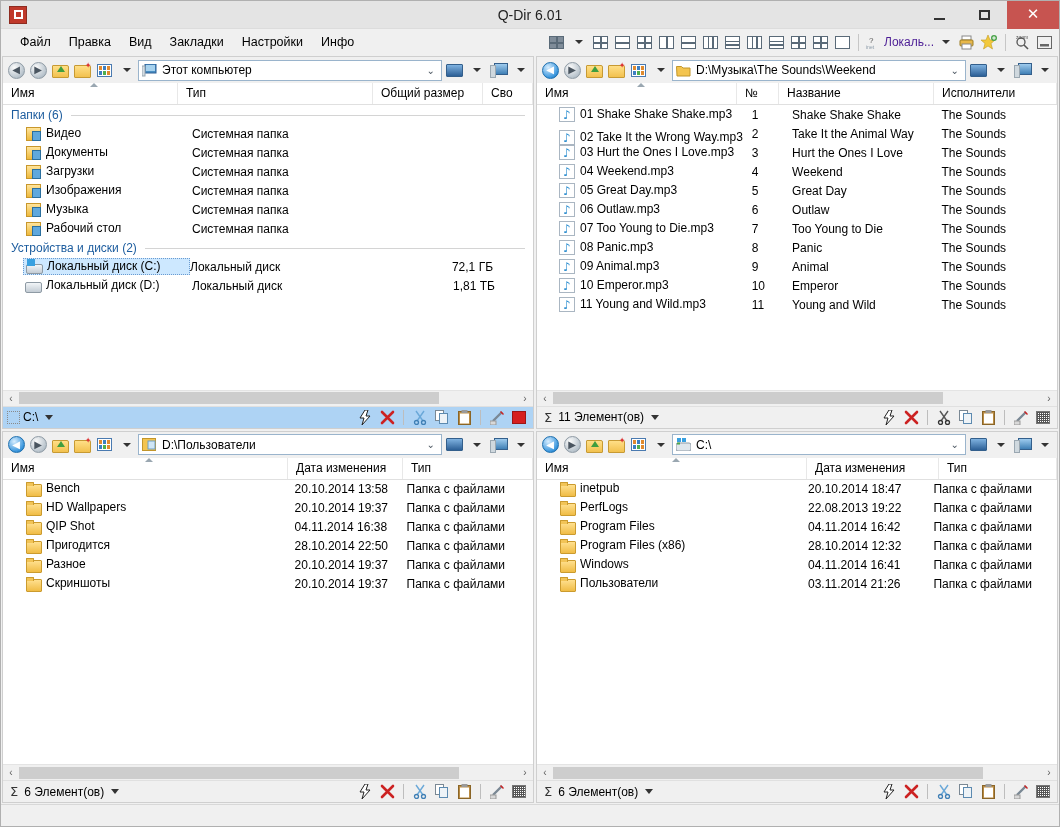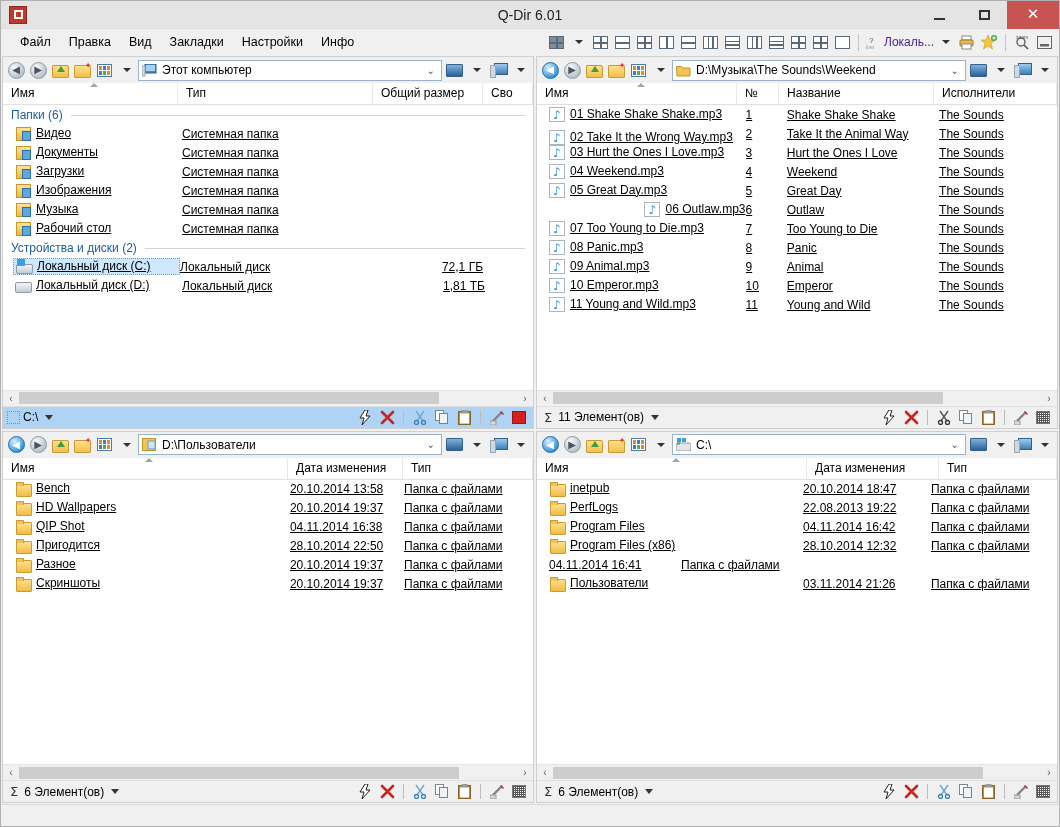--- a/index.html
+++ b/index.html
@@ -190,22 +190,21 @@
   }
   .grouphead {
     display: flex; align-items: center;
     color: #1c5c9e; font-size: 12px;
     padding: 3px 0 2px 8px;
   }
   .grouphead .line { flex: 1; height: 1px; background: #d4d4d4; margin-left: 8px; margin-right: 8px;}
   .row {
     display: flex; align-items: center;
     height: 19px; font-size: 12px;
-    padding-left: 12px;
-    text-decoration: underline;
+    padding-left: 22px;
   }
   .row .c { overflow: hidden; white-space: nowrap; }
   .row.selected .c0 {
     background: #cde8ff; border: 1px dotted #6a9bd0;
     margin-left:-2px; padding-left:2px;
   }
   .ico {
     width: 16px; height: 15px; flex: none; margin-right: 5px;
     display:inline-block; position:relative; vertical-align:middle;
   }
@@ -670,21 +669,21 @@
             <span class="c" style="width: 155px;">Weekend</span>
             <span class="c" style="width: 120px;">The Sounds</span>
           </div>
           <div class="row">
             <span class="c c0" style="width: 200px;"><span class="ico ico-mp3"></span><span>05 Great Day.mp3</span></span>
             <span class="c" style="width: 42px;">5</span>
             <span class="c" style="width: 155px;">Great Day</span>
             <span class="c" style="width: 120px;">The Sounds</span>
           </div>
           <div class="row">
-            <span class="c c0" style="width: 200px; text-align: right;"><span class="ico ico-mp3"></span><span>06 Outlaw.mp3</span></span>
+            <span class="c c0" style="width: 200px;"><span class="ico ico-mp3"></span><span>06 Outlaw.mp3</span></span>
             <span class="c" style="width: 42px;">6</span>
             <span class="c" style="width: 155px;">Outlaw</span>
             <span class="c" style="width: 120px;">The Sounds</span>
           </div>
           <div class="row">
             <span class="c c0" style="width: 200px;"><span class="ico ico-mp3"></span><span>07 Too Young to Die.mp3</span></span>
             <span class="c" style="width: 42px;">7</span>
             <span class="c" style="width: 155px;">Too Young to Die</span>
             <span class="c" style="width: 120px;">The Sounds</span>
           </div>
@@ -996,20 +995,21 @@
             <span class="c c0" style="width: 262px;"><span class="ico ico-folder"></span><span>Program Files</span></span>
             <span class="c" style="width: 132px;">04.11.2014 16:42</span>
             <span class="c" style="width: 130px;">Папка с файлами</span>
           </div>
           <div class="row">
             <span class="c c0" style="width: 262px;"><span class="ico ico-folder"></span><span>Program Files (x86)</span></span>
             <span class="c" style="width: 132px;">28.10.2014 12:32</span>
             <span class="c" style="width: 130px;">Папка с файлами</span>
           </div>
           <div class="row">
+            <span class="c c0" style="width: 262px;"><span class="ico ico-folder"></span><span>Windows</span></span>
             <span class="c" style="width: 132px;">04.11.2014 16:41</span>
             <span class="c" style="width: 130px;">Папка с файлами</span>
           </div>
           <div class="row">
             <span class="c c0" style="width: 262px;"><span class="ico ico-folder"></span><span>Пользователи</span></span>
             <span class="c" style="width: 132px;">03.11.2014 21:26</span>
             <span class="c" style="width: 130px;">Папка с файлами</span>
           </div>
         </div>
 

